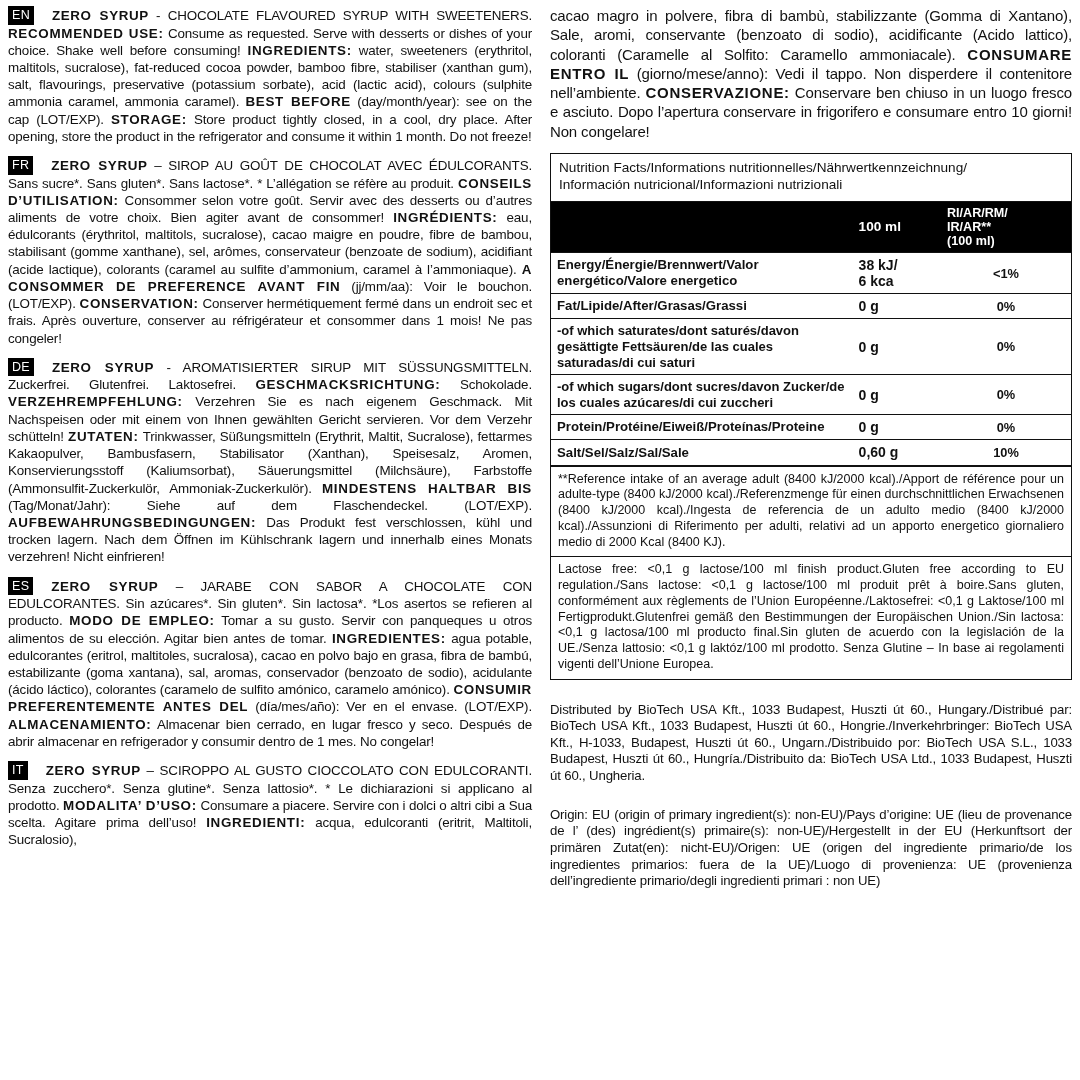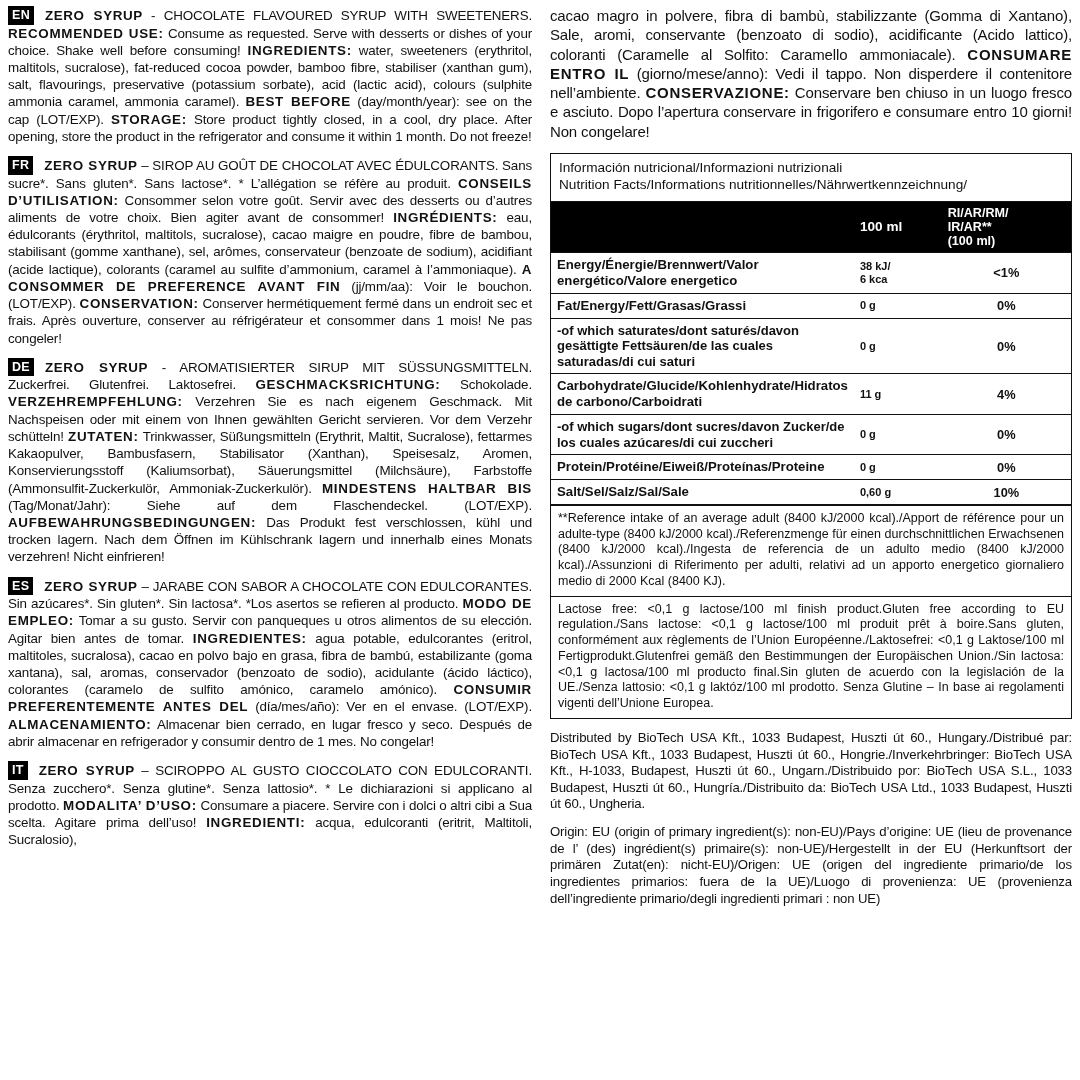--- a/index.html
+++ b/index.html
@@ -41,25 +41,25 @@
     text-align: justify;
     text-justify: inter-word;
     letter-spacing: -0.15px;
   }
   .lang-block:last-child { margin-bottom: 0; }
 
   .flagtag {
     display: inline-block;
     background: #000000;
     color: #ffffff;
-    font-weight: bold;
+    font-weight: normal;
     font-size: 12.5px;
     line-height: 1;
     padding: 3px 4px 3px 4px;
-    margin-right: 11px;
+    margin-right: 18px;
     vertical-align: 1px;
     letter-spacing: 0.3px;
   }
   .prod {
     font-weight: bold;
     letter-spacing: 0.6px;
   }
   .bs {
     font-weight: bold;
     letter-spacing: 0.7px;
@@ -114,21 +114,21 @@
   }
   .hdr-ri {
     width: 25%;
     text-align: left !important;
     font-size: 12.6px;
     line-height: 1.12;
   }
   .c-val {
     text-align: right;
     width: 17%;
-    font-size: 11px;
+    font-size: 14px;
     line-height: 1.15;
   }
   .c-ri {
     text-align: center !important;
     width: 25%;
     font-size: 12.8px;
   }
   .rowname-b {
     font-weight: bold;
     font-size: 13.2px;
@@ -150,21 +150,21 @@
   .footnote.second {
     border-top: 1.4px solid #111;
   }
 
   
   .bottom-p {
     font-size: 13.2px;
     line-height: 1.26;
     text-align: justify;
     letter-spacing: -0.15px;
-    margin-top: 11px;
+    margin-top: 22px;
   }
 </style>
 </head>
 <body>
 
 <div class="page">
 
   <div class="col col-left">
     <div class="lang-block"><span class="flagtag">EN</span><span class="prod">ZERO SYRUP</span> - CHOCOLATE FLAVOURED SYRUP WITH SWEETENERS. <span class="bs">RECOMMENDED USE:</span> Consume as requested. Serve with desserts or dishes of your choice. Shake well before consuming! <span class="bs">INGREDIENTS:</span> water, sweeteners (erythritol, maltitols, sucralose), fat-reduced cocoa powder, bamboo fibre, stabiliser (xanthan gum), salt, flavourings, preservative (potassium sorbate), acid (lactic acid), colours (sulphite ammonia caramel, ammonia caramel). <span class="bs">BEST BEFORE</span> (day/month/year): see on the cap (LOT/EXP). <span class="bs">STORAGE:</span> Store product tightly closed, in a cool, dry place. After opening, store the product in the refrigerator and consume it within 1 month. Do not freeze!</div>
     <div class="lang-block"><span class="flagtag">FR</span><span class="prod">ZERO SYRUP</span> – SIROP AU GOÛT DE CHOCOLAT AVEC ÉDULCORANTS. Sans sucre*. Sans gluten*. Sans lactose*. * L’allégation se réfère au produit. <span class="bs">CONSEILS D’UTILISATION:</span> Consommer selon votre goût. Servir avec des desserts ou d’autres aliments de votre choix. Bien agiter avant de consommer! <span class="bs">INGRÉDIENTS:</span> eau, édulcorants (érythritol, maltitols, sucralose), cacao maigre en poudre, fibre de bambou, stabilisant (gomme xanthane), sel, arômes, conservateur (benzoate de sodium), acidifiant (acide lactique), colorants (caramel au sulfite d’ammonium, caramel à l’ammoniaque). <span class="bs">A CONSOMMER DE PREFERENCE AVANT FIN</span> (jj/mm/aa): Voir le bouchon. (LOT/EXP). <span class="bs">CONSERVATION:</span> Conserver hermétiquement fermé dans un endroit sec et frais. Après ouverture, conserver au réfrigérateur et consommer dans 1 mois! Ne pas congeler!</div>
@@ -172,22 +172,22 @@
     <div class="lang-block"><span class="flagtag">ES</span><span class="prod">ZERO SYRUP</span> – JARABE CON SABOR A CHOCOLATE CON EDULCORANTES. Sin azúcares*. Sin gluten*. Sin lactosa*. *Los asertos se refieren al producto. <span class="bs">MODO DE EMPLEO:</span> Tomar a su gusto. Servir con panqueques u otros alimentos de su elección. Agitar bien antes de tomar. <span class="bs">INGREDIENTES:</span> agua potable, edulcorantes (eritrol, maltitoles, sucralosa), cacao en polvo bajo en grasa, fibra de bambú, estabilizante (goma xantana), sal, aromas, conservador (benzoato de sodio), acidulante (ácido láctico), colorantes (caramelo de sulfito amónico, caramelo amónico). <span class="bs">CONSUMIR PREFERENTEMENTE ANTES DEL</span> (día/mes/año): Ver en el envase. (LOT/EXP). <span class="bs">ALMACENAMIENTO:</span> Almacenar bien cerrado, en lugar fresco y seco. Después de abrir almacenar en refrigerador y consumir dentro de 1 mes. No congelar!</div>
     <div class="lang-block"><span class="flagtag">IT</span><span class="prod">ZERO SYRUP</span> – SCIROPPO AL GUSTO CIOCCOLATO CON EDULCORANTI. Senza zucchero*. Senza glutine*. Senza lattosio*. * Le dichiarazioni si applicano al prodotto. <span class="bs">MODALITA’ D’USO:</span> Consumare a piacere. Servire con i dolci o altri cibi a Sua scelta. Agitare prima dell’uso! <span class="bs">INGREDIENTI:</span> acqua, edulcoranti (eritrit, Maltitoli, Sucralosio),</div>
   </div>
 
   <div class="col col-right">
 
     <div class="right-top">cacao magro in polvere, fibra di bambù, stabilizzante (Gomma di Xantano), Sale, aromi, conservante (benzoato di sodio), acidificante (Acido lattico), coloranti (Caramelle al Solfito: Caramello ammoniacale). <span class="bs">CONSUMARE ENTRO IL</span> (giorno/mese/anno): Vedi il tappo. Non disperdere il contenitore nell’ambiente. <span class="bs">CONSERVAZIONE:</span> Conservare ben chiuso in un luogo fresco e asciuto. Dopo l’apertura conservare in frigorifero e consumare entro 10 giorni! Non congelare!</div>
 
     <div class="nut-wrap">
       <div class="nut-title">
+        <div>Nutrition Facts/Informations nutritionnelles/Nährwertkennzeichnung/</div>
         <div>Información nutricional/Informazioni nutrizionali</div>
-        <div>Nutrition Facts/Informations nutritionnelles/Nährwertkennzeichnung/</div>
       </div>
 
       <table class="nut">
         <tbody>
             <tr class="hdr-row">
           <td class="hdr-blank"></td>
           <td class="hdr-100">100 ml</td>
           <td class="hdr-ri">
             <div>RI/AR/RM/</div>
             <div>IR/AR**</div>
@@ -198,36 +198,31 @@
         <tr>
           <td class="rowname-b">Energy/Énergie/Brennwert/Valor energético/Valore energetico</td>
           <td class="c-val">
             <div>38 kJ/</div>
             <div>6 kca</div>
           </td>
           <td class="c-ri">&lt;1%</td>
         </tr>
 
         <tr>
-          <td class="rowname-b">Fat/Energy/Fett/Grasas/Grassi</td>
+          <td class="rowname-b">Fat/Lipide/After/Grasas/Grassi</td>
           <td class="c-val">0 g</td>
           <td class="c-ri">0%</td>
         </tr>
 
         <tr>
           <td class="rowname-sub">-of which saturates/dont saturés/davon gesättigte Fettsäuren/de las cuales saturadas/di cui saturi</td>
           <td class="c-val">0 g</td>
           <td class="c-ri">0%</td>
         </tr>
 
-        <tr>
-          <td class="rowname-b">Carbohydrate/Glucide/Kohlenhydrate/Hidratos de carbono/Carboidrati</td>
-          <td class="c-val">11 g</td>
-          <td class="c-ri">4%</td>
-        </tr>
 
         <tr>
           <td class="rowname-sub">-of which sugars/dont sucres/davon Zucker/de los cuales azúcares/di cui zuccheri</td>
           <td class="c-val">0 g</td>
           <td class="c-ri">0%</td>
         </tr>
 
         <tr>
           <td class="rowname-b">Protein/Protéine/Eiweiß/Proteínas/Proteine</td>
           <td class="c-val">0 g</td>

